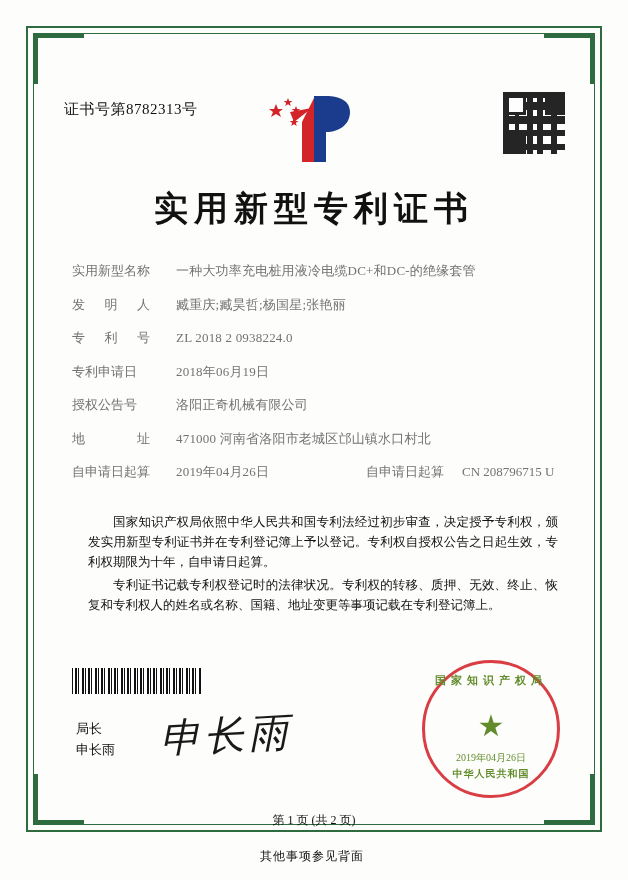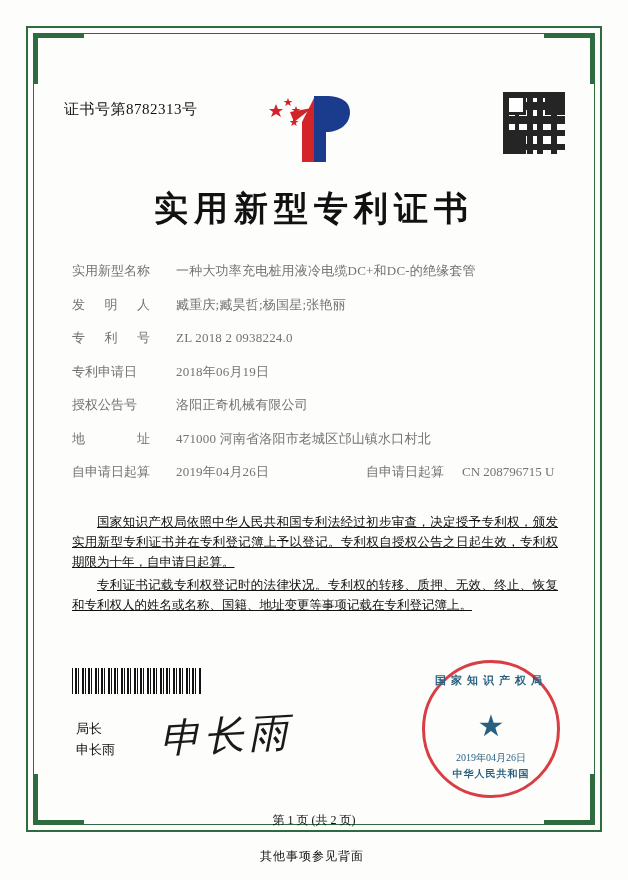--- a/index.html
+++ b/index.html
@@ -149,23 +149,22 @@
     position: absolute;
     left: 72px;
     top: 512px;
     width: 486px;
     font-size: 12.5px;
     line-height: 20px;
     color: #111;
     text-align: justify;
   }
   .paragraphs p {
-    margin: 0 0 3px 0;
+    margin: 0 0 3px 16px;
     text-indent: 2em;
-    text-decoration: underline;
   }
 
   
   .barcode {
     position: absolute;
     left: 72px;
     top: 668px;
     width: 130px;
     height: 26px;
     background: repeating-linear-gradient(90deg,
@@ -195,21 +194,21 @@
   }
 
   
   .seal {
     position: absolute;
     right: 68px;
     top: 660px;
     width: 132px; height: 132px;
     border: 3px solid #d3242a;
     border-radius: 50%;
-    color: #0c4a6e;
+    color: #4d7c0f;
     opacity: .88;
   }
   .seal .seal-text-top {
     position: absolute;
     left: 0; right: 0; top: 10px;
     text-align: center;
     font-size: 11px;
     letter-spacing: 5px;
     font-weight: bold;
   }

